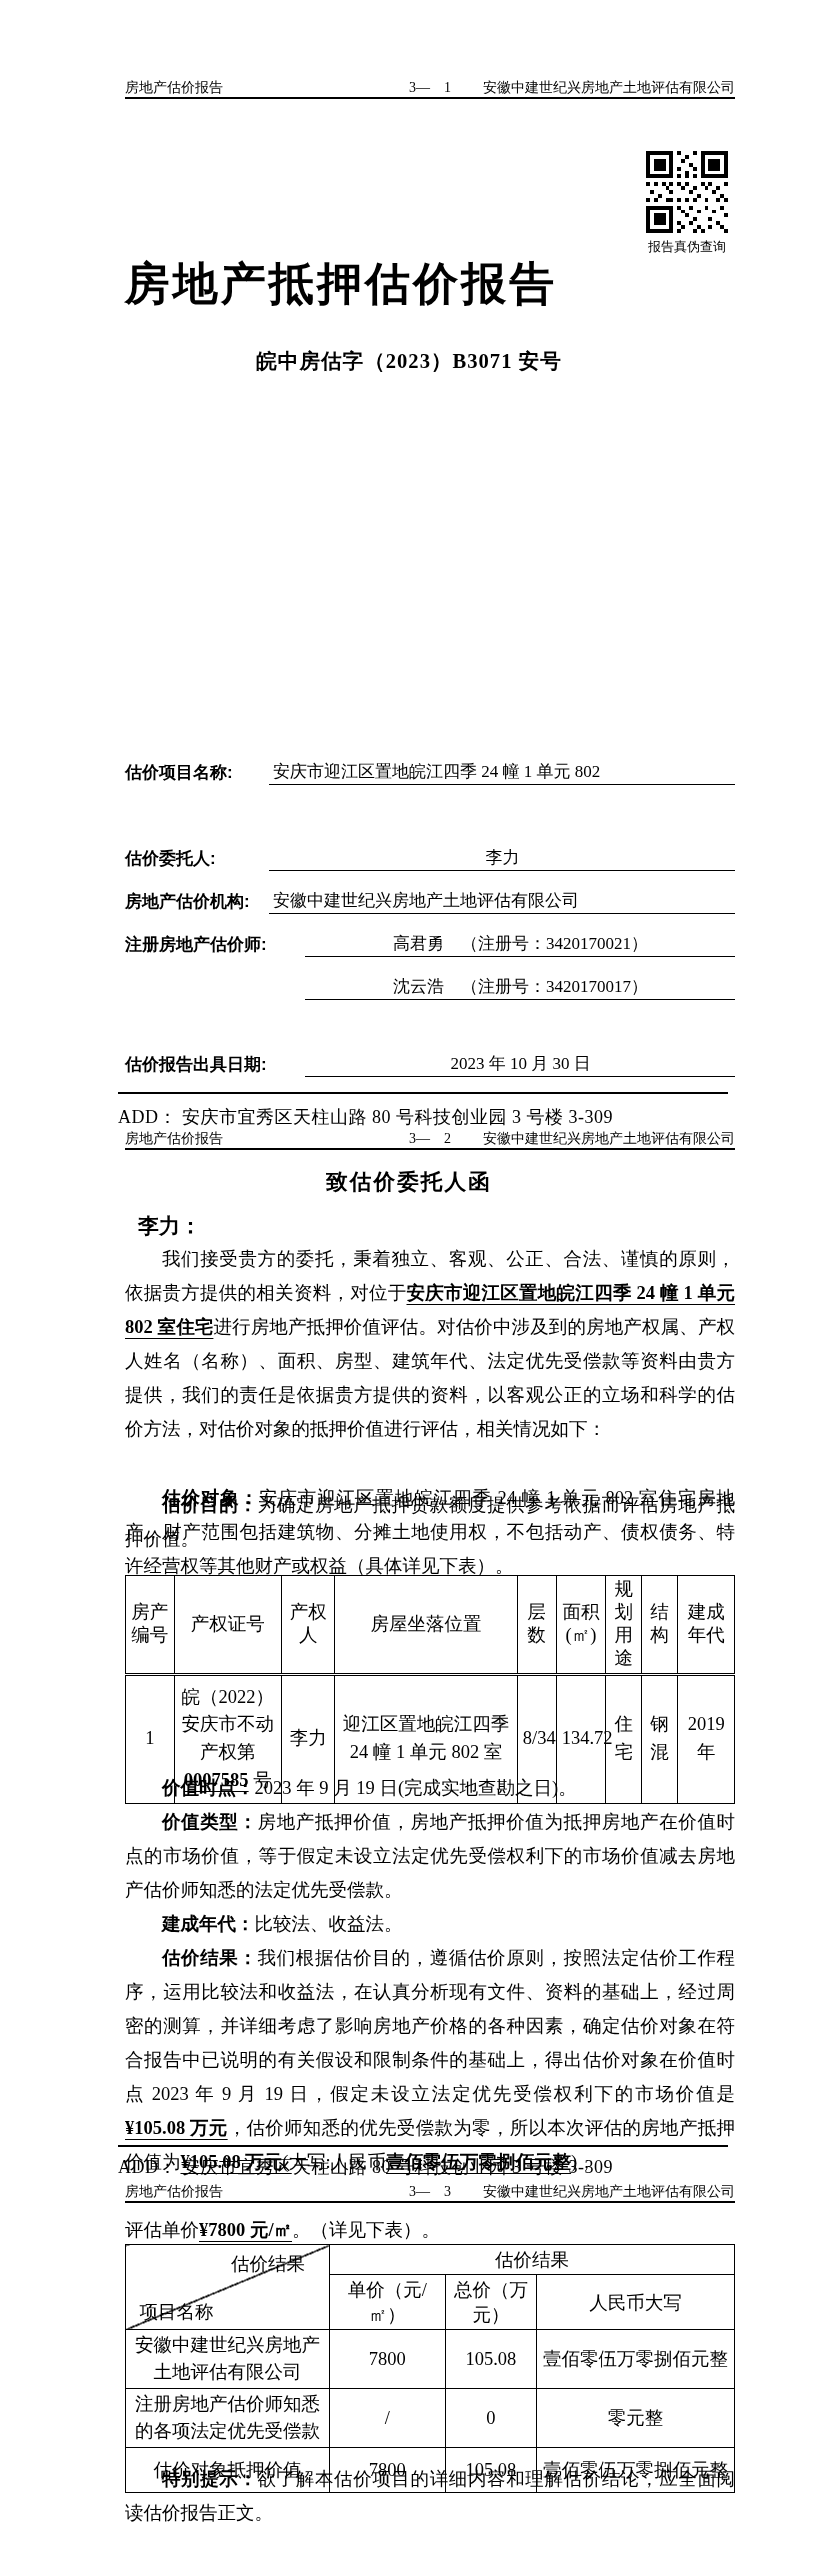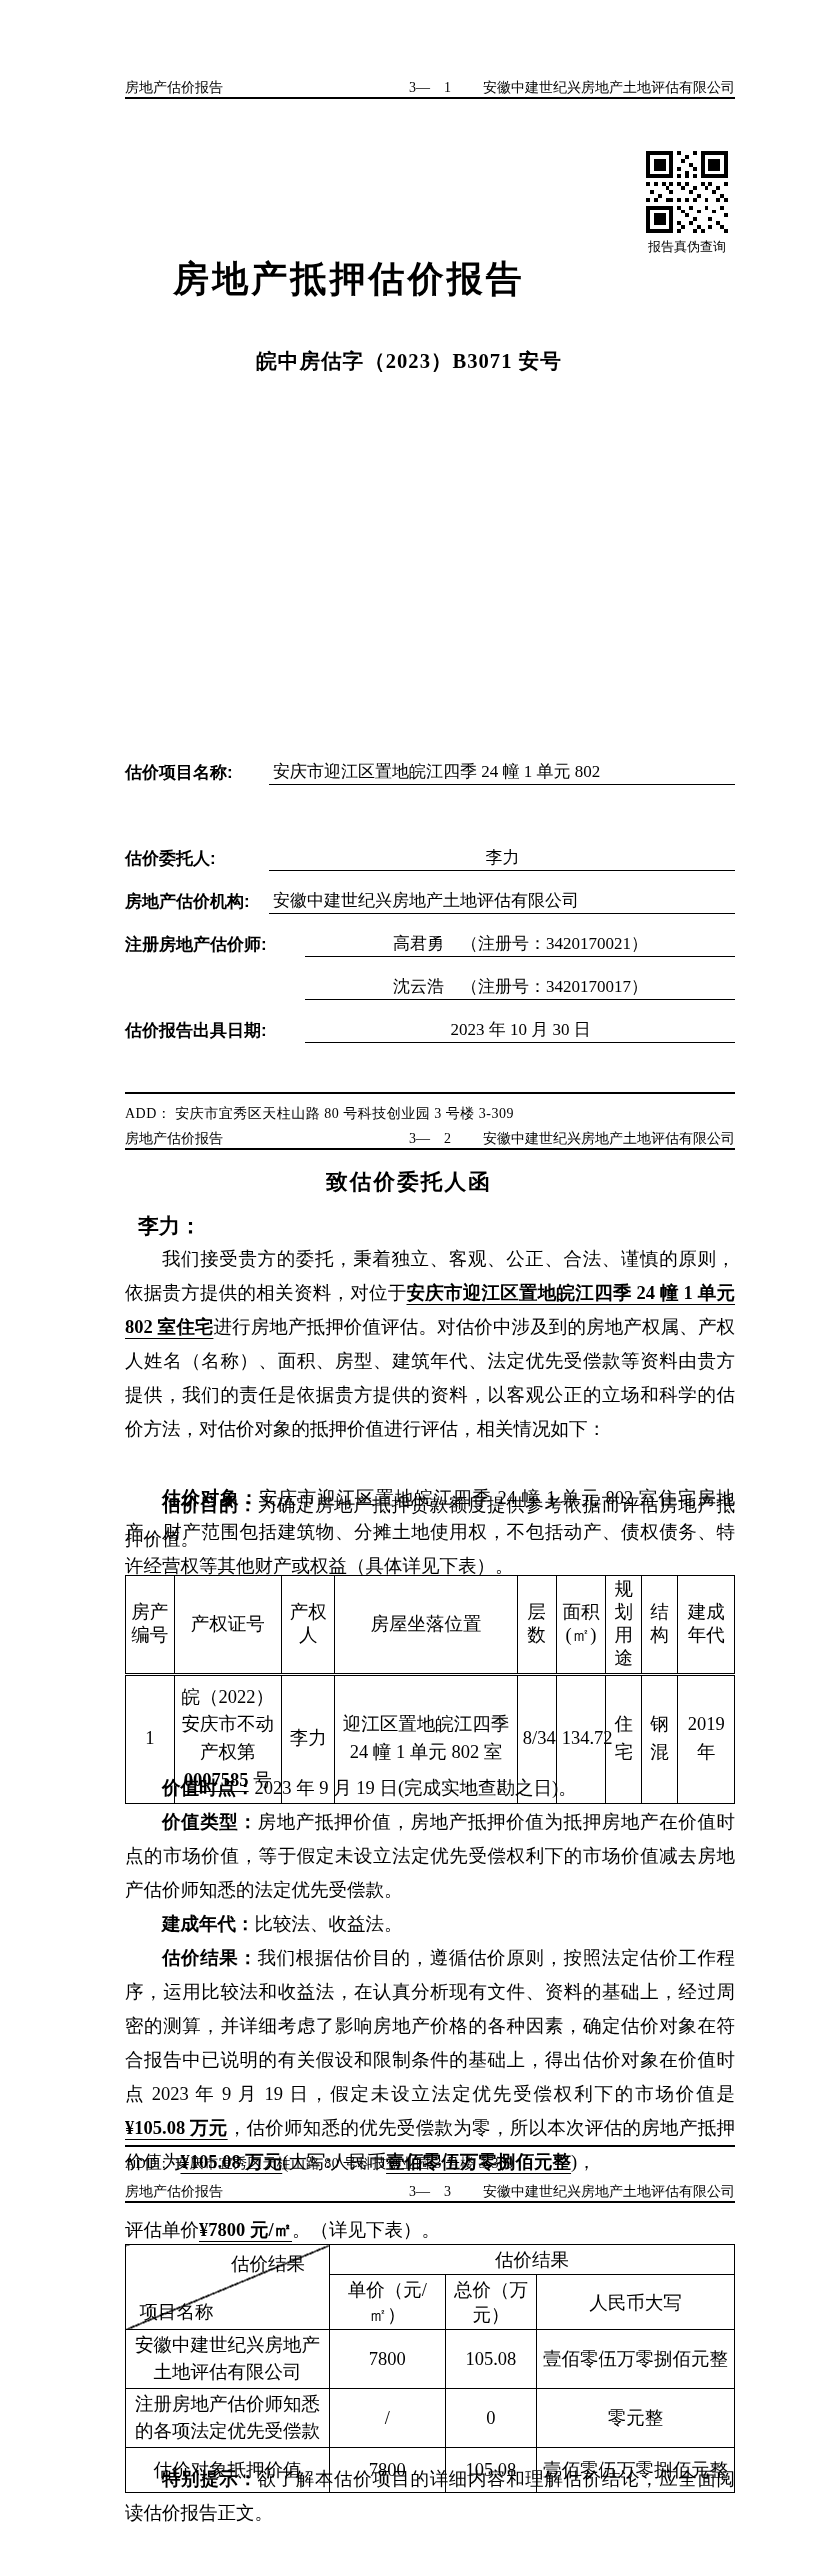--- a/index.html
+++ b/index.html
@@ -11,45 +11,45 @@
   .pgheader { position:absolute; left:125px; width:610px; height:18.5px;
               border-bottom:2.1px solid #000; font-size:14px; line-height:15.5px;
               font-family:"Liberation Serif","DejaVu Serif",serif; }
   .pgheader .h-left  { position:absolute; left:0; top:0; }
   .pgheader .h-center{ position:absolute; left:50%; transform:translateX(-50%); top:0; }
   .pgheader .h-right { position:absolute; right:0; top:0; }
   .hdr1 { top:80px; }
   .hdr2 { top:1131px; }
   .hdr3 { top:2184px; }
 
-  .pgfooter { position:absolute; left:125px; width:610px; border-top:2.6px solid #000;
-              font-size:14px; letter-spacing:0.5px;font-family:Liberation Serif, serif; }
+  .pgfooter { position:absolute; left:118px; width:610px; border-top:2.6px solid #000;
+              font-size:18px; letter-spacing:0.5px;font-family:Liberation Serif, serif; }
   .ftr1 { top:1092px; padding-top:11.3px; }
   .ftr2 { top:2145px; padding-top:8.2px; }
 
   
   .qr { position:absolute; left:646px; top:151px; width:82px; height:82px; }
   .qr svg { width:100%; height:100%; shape-rendering:crispEdges; }
   .qr-label { position:absolute; left:639px; top:238px; width:96px; text-align:center;
               font-size:13px; }
-  .doc-title { position:absolute; left:12px; top:259px; width:674px; text-align:center;
-               font-size:36px; font-weight:bold; letter-spacing:3.1px; line-height:1.12; }
+  .doc-title { position:absolute; left:4px; top:259px; width:674px; text-align:center;
+               font-size:45px; font-weight:bold; letter-spacing:3.1px; line-height:1.12; }
   .doc-no { position:absolute; left:0; top:347px; width:818px; text-align:center;
             font-size:20.6px; font-weight:bold; letter-spacing:1px; }
 
   .cfield { position:absolute; left:125px; width:610px; height:29px;
             display:flex; align-items:flex-end; font-size:17px; }
   .cfield .lab { font-family:"Liberation Sans","DejaVu Sans",sans-serif; font-weight:bold;
                  white-space:nowrap; flex:0 0 auto; padding-bottom:1px; }
   .cfield .lab.w1 { min-width:144px; }
   .cfield .lab.w2 { min-width:180px; }
   .cfield .val { flex:1 1 auto; border-bottom:1.5px solid #000; padding:0 3.1px 1px 4.1px;
                  white-space:nowrap; }
   .cf1 { top:756px; } .cf2 { top:799px; } .cf3 { top:842px; } .cf4 { top:885px; }
-  .cf5 { top:928px; } .cf6 { top:971px; } .cf7 { top:1014px; }
+  .cf5 { top:928px; } .cf6 { top:971px; } .cf7 { top:1048px; }
   .val.c { text-align:center; }
 
   
   .letter-title { position:absolute; left:0; top:1167px; width:818px; text-align:center;
                   font-size:21.6px; font-weight:bold; letter-spacing:2.1px;
                   font-family:"Liberation Sans","DejaVu Sans",sans-serif; }
   .salutation { position:absolute; left:138px; top:1212px; font-size:21px; font-weight:bold;
                 font-family:"Liberation Sans","DejaVu Sans",sans-serif; }
   .para { position:absolute; left:125px; width:610px; font-size:18.5px; line-height:34px;
           text-align:justify; }

